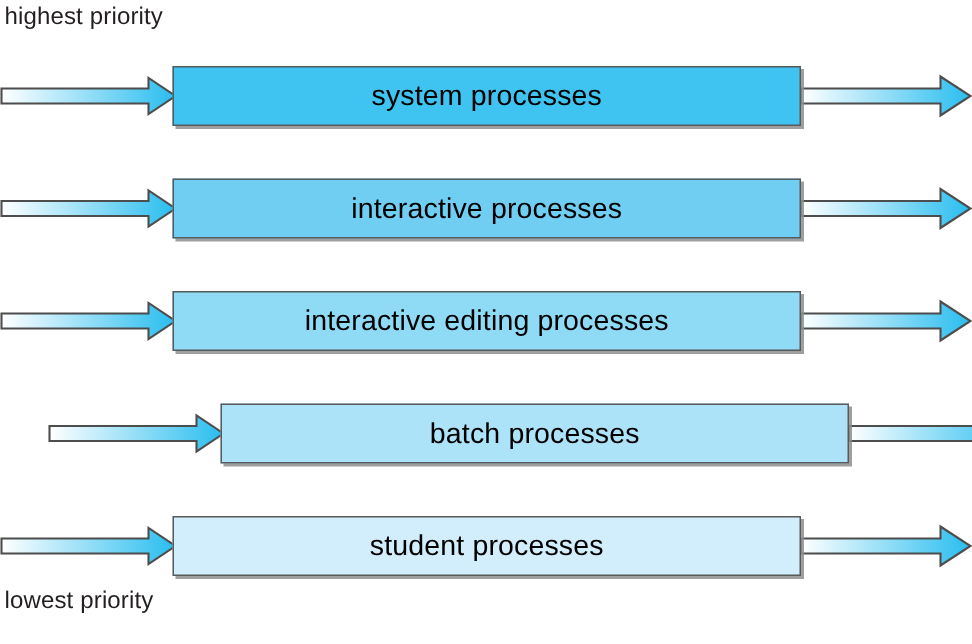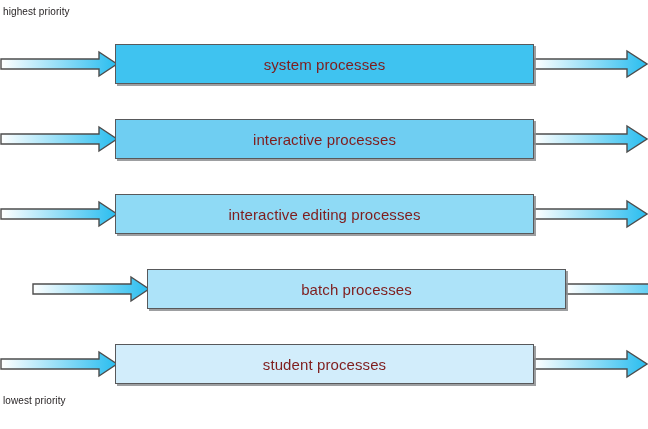--- a/index.html
+++ b/index.html
@@ -20,21 +20,21 @@
     position: absolute;
     left: 0;
     top: 0;
     width: 648px;
     height: 429px;
   }
 
   .priority-label {
     position: absolute;
     left: 3px;
-    font-size: 10px;
+    font-size: 16px;
     line-height: 17px;
     color: #231f20;
     white-space: nowrap;
     letter-spacing: 0.1px;
   }
   #label-highest { top: 3px; }
   #label-lowest  { top: 392px; }
 
   .row {
     position: absolute;
@@ -60,23 +60,23 @@
     height: 40px;
     box-sizing: border-box;
     border: 1px solid #58595b;
     box-shadow: 2px 2px 0 0 rgba(140,142,145,0.85);
     display: flex;
     align-items: center;
     justify-content: center;
   }
 
   .row-box-label {
-    font-size: 15px;
+    font-size: 19px;
     line-height: 17px;
-    color: #7f1d1d;
+    color: #000000;
     letter-spacing: 0.1px;
     white-space: nowrap;
     user-select: none;
   }
 </style>
 </head>
 <body style="background: rgb(255, 255, 255); color: rgb(35, 31, 32);">
 
 <div id="diagram">
 

